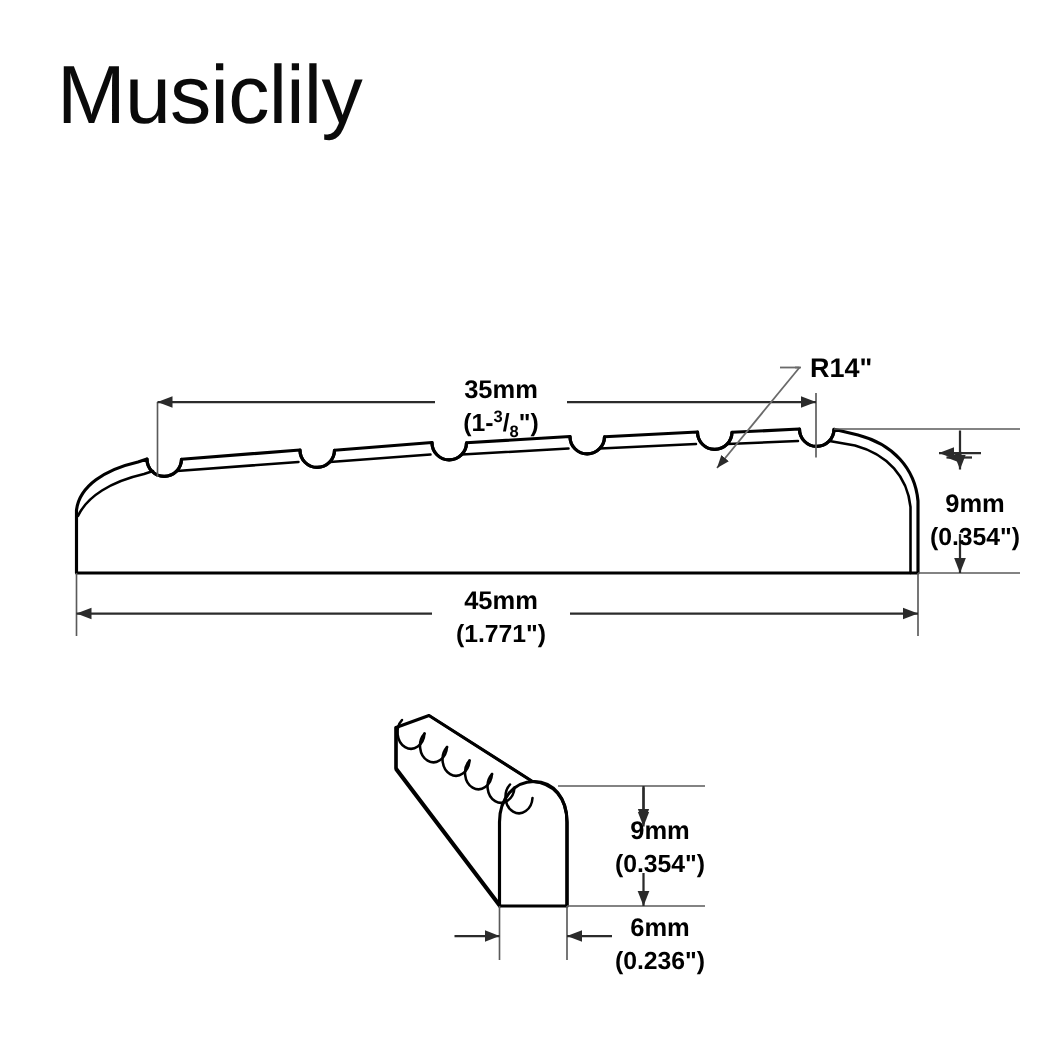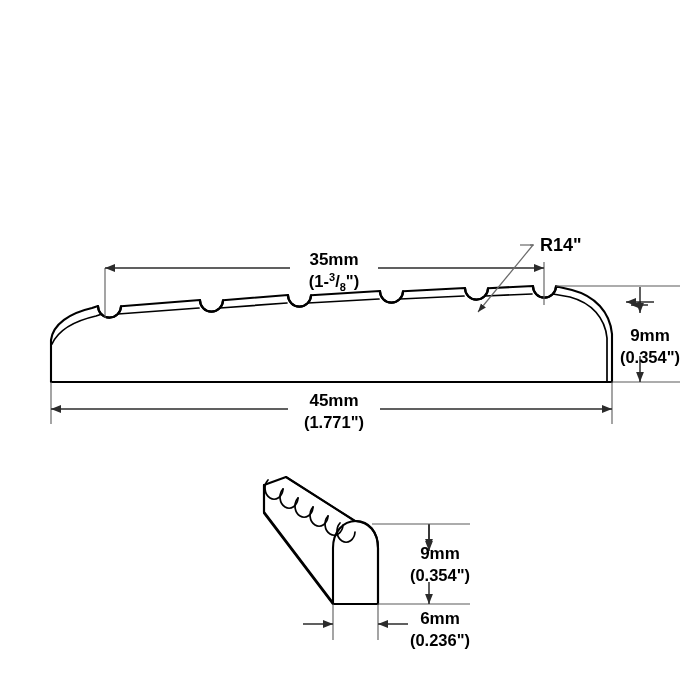--- a/index.html
+++ b/index.html
@@ -98,20 +98,21 @@
   .arrowfill {
     fill: #2b2b2b;
     stroke: none;
   }
 </style>
 </head>
 <body>
 
 <div id="drawing-root">
 
+  <div class="brand-logo">Musiclily</div>
 
   <svg class="tech-drawing" viewBox="0 0 700 700">
 
     <defs>
       <marker id="arrR" markerWidth="11" markerHeight="9" refX="10" refY="4.5" orient="auto" markerUnits="userSpaceOnUse">
         <path d="M0,0.6 L10,4.5 L0,8.4 z" class="arrowfill"></path>
       </marker>
       <marker id="arrL" markerWidth="11" markerHeight="9" refX="1" refY="4.5" orient="auto" markerUnits="userSpaceOnUse">
         <path d="M11,0.6 L1,4.5 L11,8.4 z" class="arrowfill"></path>
       </marker>

